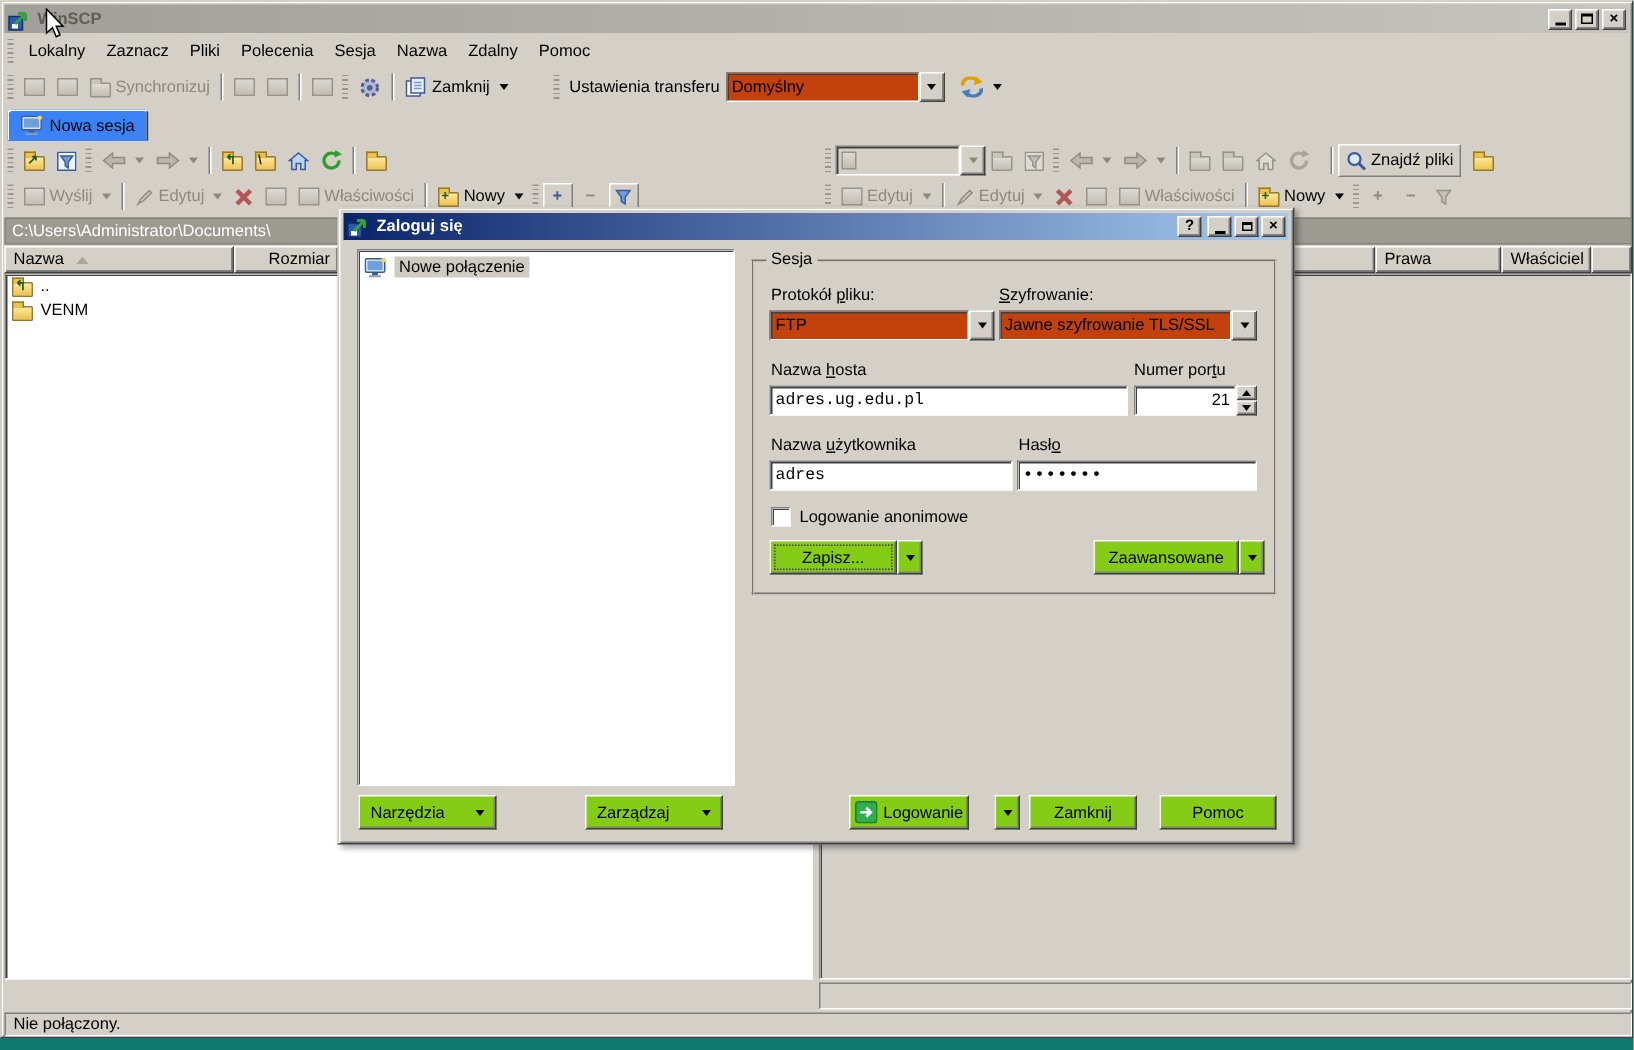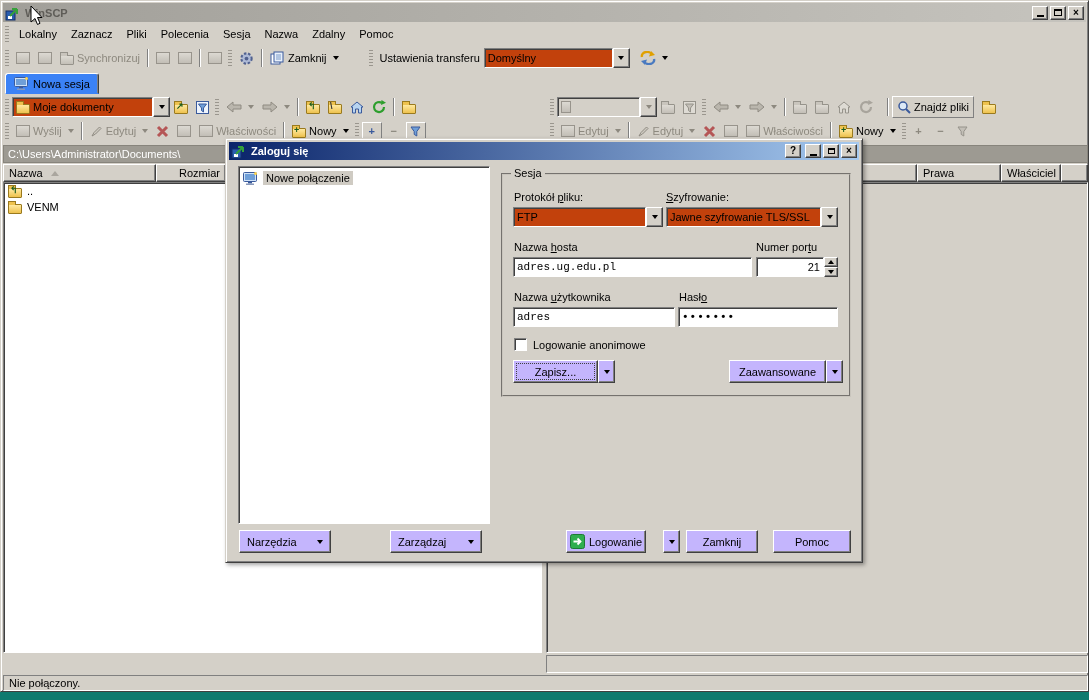--- a/index.html
+++ b/index.html
@@ -77,21 +77,21 @@
             font-family:Liberation Mono, monospace;font-size:11px;padding:0 3px}
   .dcombo{position:absolute;height:20px}
   .dcombo .cfield{flex:1;overflow:hidden}
   .spin{position:absolute;height:20px;display:flex}
   .spin input{flex:1;border:1px solid;border-color:#808080 #fff #fff #808080;box-shadow:inset 1px 1px 0 #404040;text-align:right;padding:0 3px;font-family:"Liberation Sans",sans-serif;font-size:11px;min-width:0}
   .spincol{width:14px;display:flex;flex-direction:column}
   .spinbtn{flex:1;display:flex;align-items:center;justify-content:center}
   .tri-u{width:0;height:0;border-left:3px solid transparent;border-right:3px solid transparent;border-bottom:4px solid #000}
   .cb{position:absolute;width:13px;height:13px;background:#fff;border:1px solid;border-color:#808080 #fff #fff #808080;box-shadow:inset 1px 1px 0 #404040}
   .btn{position:absolute;display:flex;align-items:center;justify-content:center;gap:4px;height:23px;
-       background:#c4b5fd;border:1px solid;border-color:#fff #404040 #404040 #fff;box-shadow:inset -1px -1px 0 #808080;white-space:nowrap}
+       background:#84cc16;border:1px solid;border-color:#fff #404040 #404040 #fff;box-shadow:inset -1px -1px 0 #808080;white-space:nowrap}
   .btn.focus{outline:1px dotted #404040;outline-offset:-4px}
   .cursor{position:absolute;left:28px;top:4px;z-index:60}
 </style>
 </head>
 <body>
 
 <div class="screen">
 <div class="window">
 
   <div class="titlebar">
@@ -206,29 +206,20 @@
               <rect x="3" y="11.5" width="8" height="1.5" fill="#8899bb"></rect>
               <circle cx="12.5" cy="1.5" r="1.5" fill="#ffd54f"></circle>
             </svg>
       </span>
       <span>Nowa sesja</span>
     </span>
   </div>
 
   <div class="row navrow">
     <span class="grip"></span>
-    <span class="combo" style="width:158px">
-      <span class="cfield" style="flex:1">
-        <span class="fold"></span>
-        <span>Moje dokumenty</span>
-      </span>
-      <span class="cbtn raised">
-            <span class="caret" style="margin:0"></span>
-          </span>
-    </span>
     <span class="tbtn">
           <span class="fold">
             <i>↗</i>
           </span>
         </span>
     <span class="tbtn">
       <span style="display:flex">
             <svg width="13" height="13">
               <rect x="0.5" y="0.5" width="12" height="12" fill="#eef4fc" stroke="#3a5a9c"></rect>
               <path d="M2.5 3 H10.5 L7.5 7 V11 L5.5 9.6 V7 Z" fill="#6f9fd8" stroke="#3a5a9c"></path>

